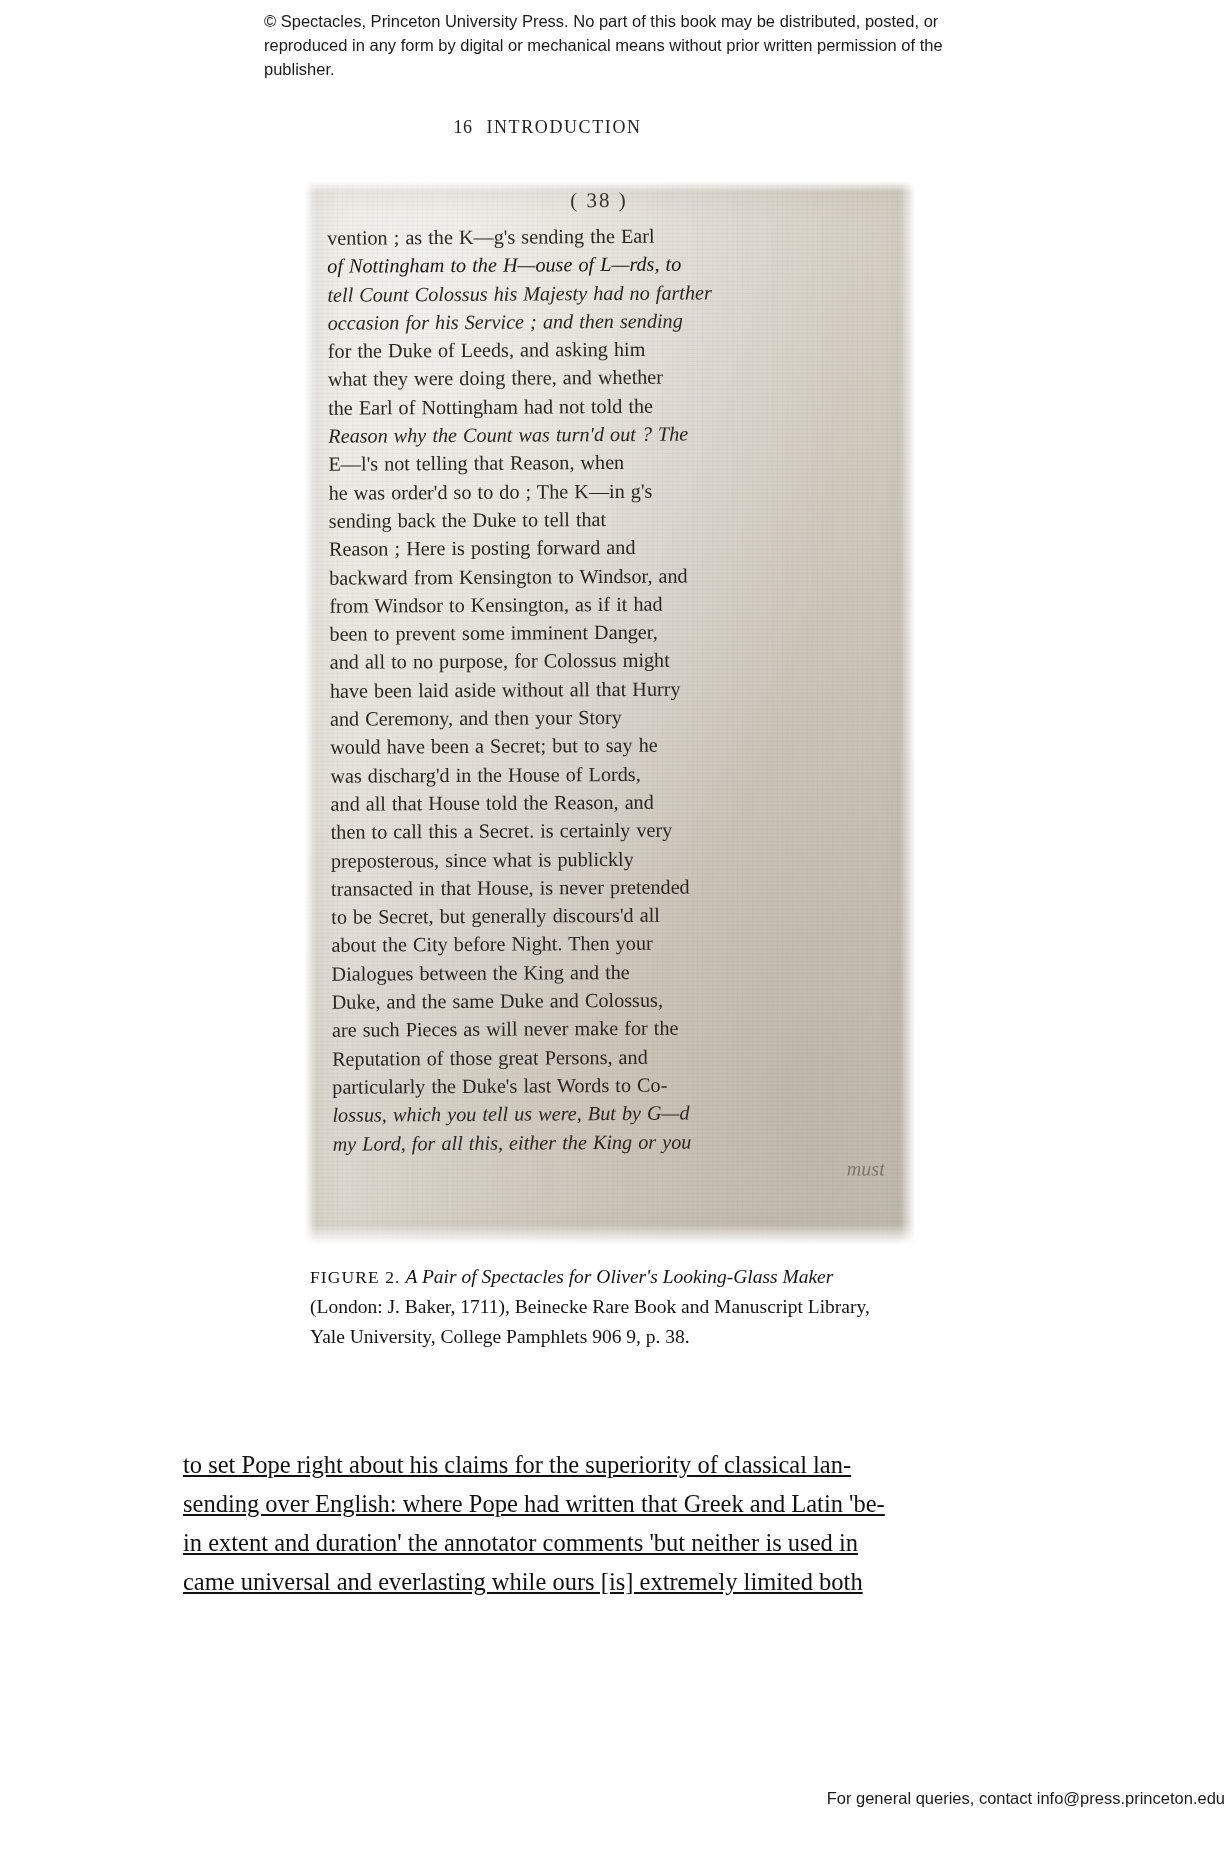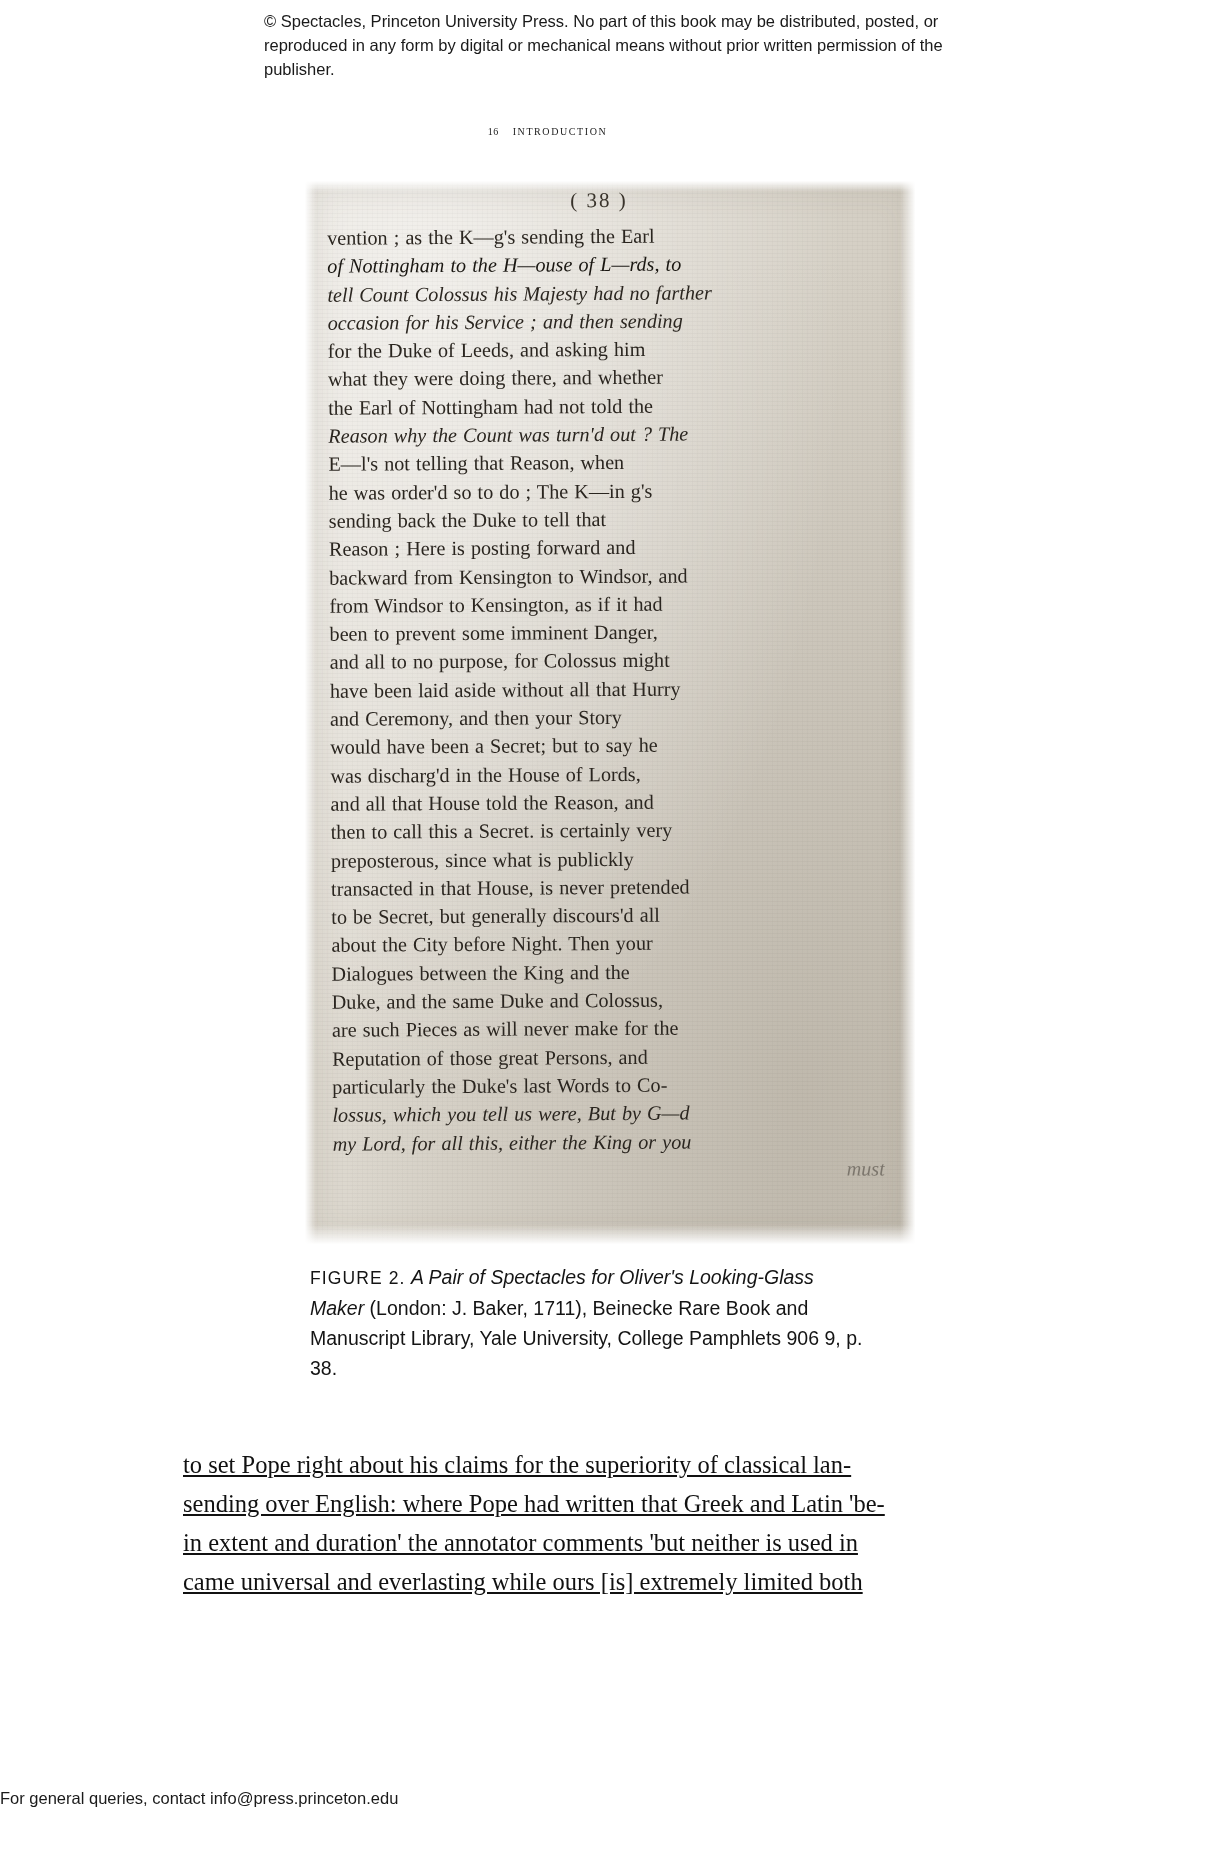--- a/index.html
+++ b/index.html
@@ -24,26 +24,26 @@
     width: 700px;
     font-family: "Liberation Sans", sans-serif;
     font-size: 16.5px;
     line-height: 1.45;
     color: #1a1a1a;
   }
 
   
   .running-head {
     position: absolute;
-    top: 126px;
+    top: 117px;
     left: 0;
     width: 1095px;
     text-align: center;
     font-family: "Liberation Serif", serif;
-    font-size: 10px;
+    font-size: 18px;
     letter-spacing: 1.6px;
     color: #222;
   }
   .running-head .folio {
     letter-spacing: 0.5px;
     margin-right: 14px;
   }
 
   
   .figure-block {
@@ -141,21 +141,21 @@
     inset: 0;
     transform: rotate(-0.35deg);
   }
 
   
   .caption {
     position: absolute;
     top: 1262px;
     left: 310px;
     width: 560px;
-    font-family: Liberation Sans, sans-serif;
+    font-family: Liberation Serif, serif;
     font-size: 19.5px;
     line-height: 30px;
     color: #141414;
   }
   .caption .label {
     letter-spacing: 1.1px;
     font-size: 17.5px;
   }
   .caption .title { font-style: italic; }
 
@@ -172,21 +172,21 @@
     text-decoration: underline;
   }
   .body-text .ln { display: block; }
 
   
   .footer {
     position: absolute;
     bottom: 42px;
     left: 0;
     width: 1225px;
-    text-align: left;
+    text-align: right;
     font-family: "Liberation Sans", sans-serif;
     font-size: 16.5px;
     color: #1a1a1a;
   }
 </style>
 </head>
 <body>
 
 <div class="copyright">© Spectacles, Princeton University Press. No part of this book may be distributed, posted, or reproduced in any form by digital or mechanical means without prior written permission of the publisher.</div>
 

